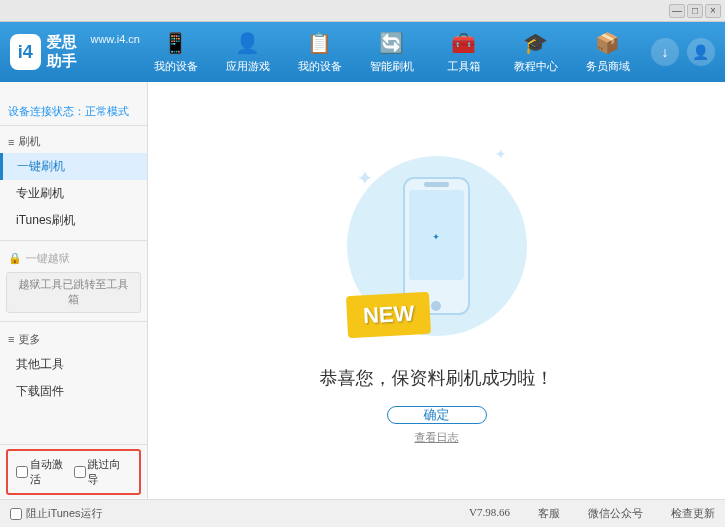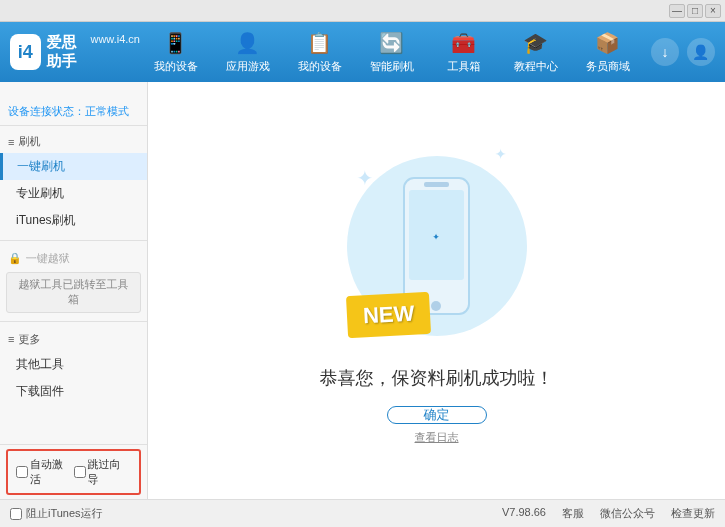--- a/index.html
+++ b/index.html
@@ -59,21 +59,21 @@
 
     .success-text { font-size: 18px; color: #333; margin: 10px 4px 16px; }
 
     .confirm-btn { width: 100px; height: 18px; background: white; border: 1px solid #2183c8; color: #2183c8; border-radius: 15px; cursor: pointer; font-size: 13px; display: flex; align-items: center; justify-content: center; }
 
     .log-link { margin-top: 6px; font-size: 11px; color: #888; cursor: pointer; text-decoration: underline; }
 
     
     .footer { width: 100%; height: 28px; background: #f0f0f0; border-top: 1px solid #ddd; display: flex; align-items: center; justify-content: space-between; padding: 0 10px; font-size: 11px; color: #555; }
     .footer-left { display: flex; align-items: center; gap: 4px; }
-    .footer-right { display: flex; gap: 16px; }
+    .footer-right { display: flex; gap: 28px; font-family: Liberation Serif, serif; }
     .footer-link { color: #555; cursor: pointer; }
     input[type=checkbox] { width: 12px; height: 12px; }
   </style>
 </head>
 <body>
 
 <div class="top-bar">
   <div class="top-bar-btn">—</div>
   <div class="top-bar-btn">□</div>
   <div class="top-bar-btn">×</div>

